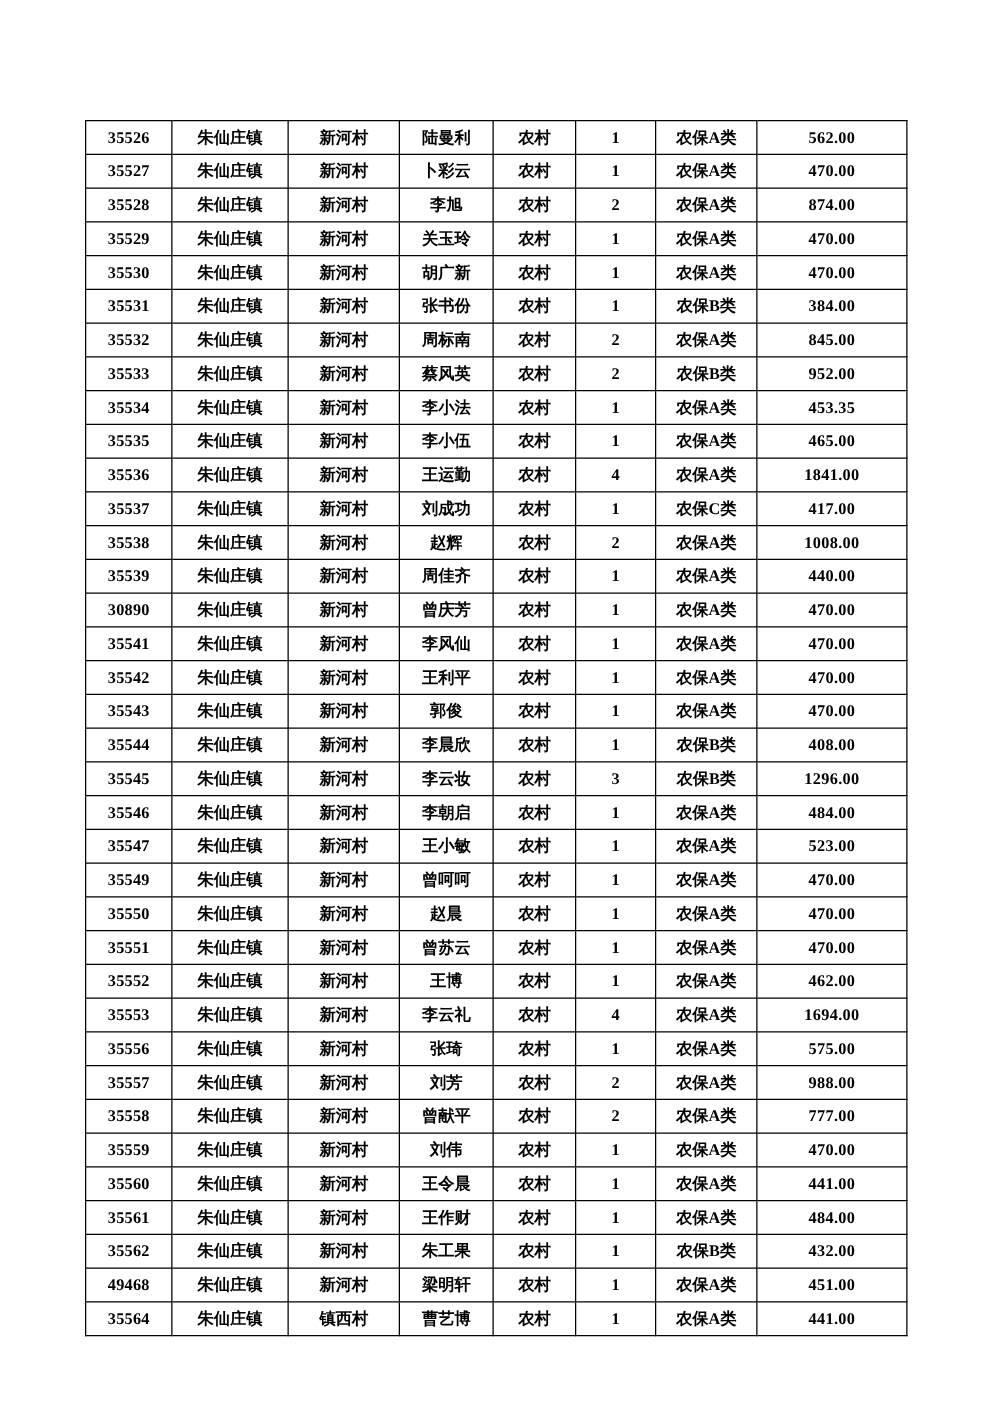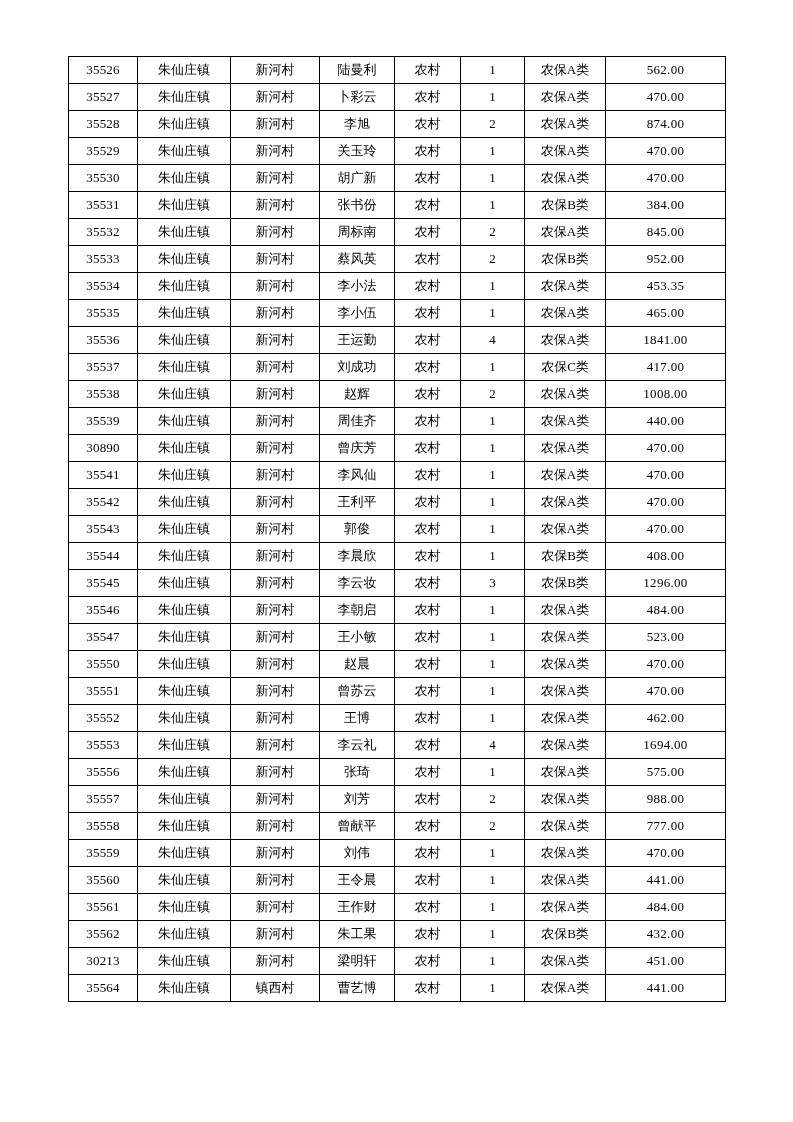--- a/index.html
+++ b/index.html
@@ -11,21 +11,22 @@
     width: 793px;
     height: 1122px;
     font-family: "Liberation Serif", "DejaVu Serif", serif;
     color: #000000;
   }
   .page {
     position: relative;
     width: 793px;
     height: 900px;
     box-sizing: border-box;
-    padding: 56px 68px 0 68px;
+    padding: 96px 68px 0 68px;
+    font-weight: bold;
   }
   table.data-table {
     border-collapse: collapse;
     width: 657px;
     table-layout: fixed;
   }
   table.data-table td {
     border: 1px solid #000000;
     height: 26px;
     line-height: 26px;
@@ -284,20 +285,30 @@
           <td class="num-cell">35547</td>
           <td>朱仙庄镇</td>
           <td>新河村</td>
           <td>王小敏</td>
           <td>农村</td>
           <td class="num-cell">1</td>
           <td>农保A类</td>
           <td class="amount-cell">523.00</td>
         </tr>
         <tr>
+          <td class="num-cell">35549</td>
+          <td>朱仙庄镇</td>
+          <td>新河村</td>
+          <td>曾呵呵</td>
+          <td>农村</td>
+          <td class="num-cell">1</td>
+          <td>农保A类</td>
+          <td class="amount-cell">470.00</td>
+        </tr>
+        <tr>
           <td class="num-cell">35550</td>
           <td>朱仙庄镇</td>
           <td>新河村</td>
           <td>赵晨</td>
           <td>农村</td>
           <td class="num-cell">1</td>
           <td>农保A类</td>
           <td class="amount-cell">470.00</td>
         </tr>
         <tr>
@@ -394,21 +405,21 @@
           <td class="num-cell">35562</td>
           <td>朱仙庄镇</td>
           <td>新河村</td>
           <td>朱工果</td>
           <td>农村</td>
           <td class="num-cell">1</td>
           <td>农保B类</td>
           <td class="amount-cell">432.00</td>
         </tr>
         <tr>
-          <td class="num-cell">30213</td>
+          <td class="num-cell">49468</td>
           <td>朱仙庄镇</td>
           <td>新河村</td>
           <td>梁明轩</td>
           <td>农村</td>
           <td class="num-cell">1</td>
           <td>农保A类</td>
           <td class="amount-cell">451.00</td>
         </tr>
         <tr>
           <td class="num-cell">35564</td>

